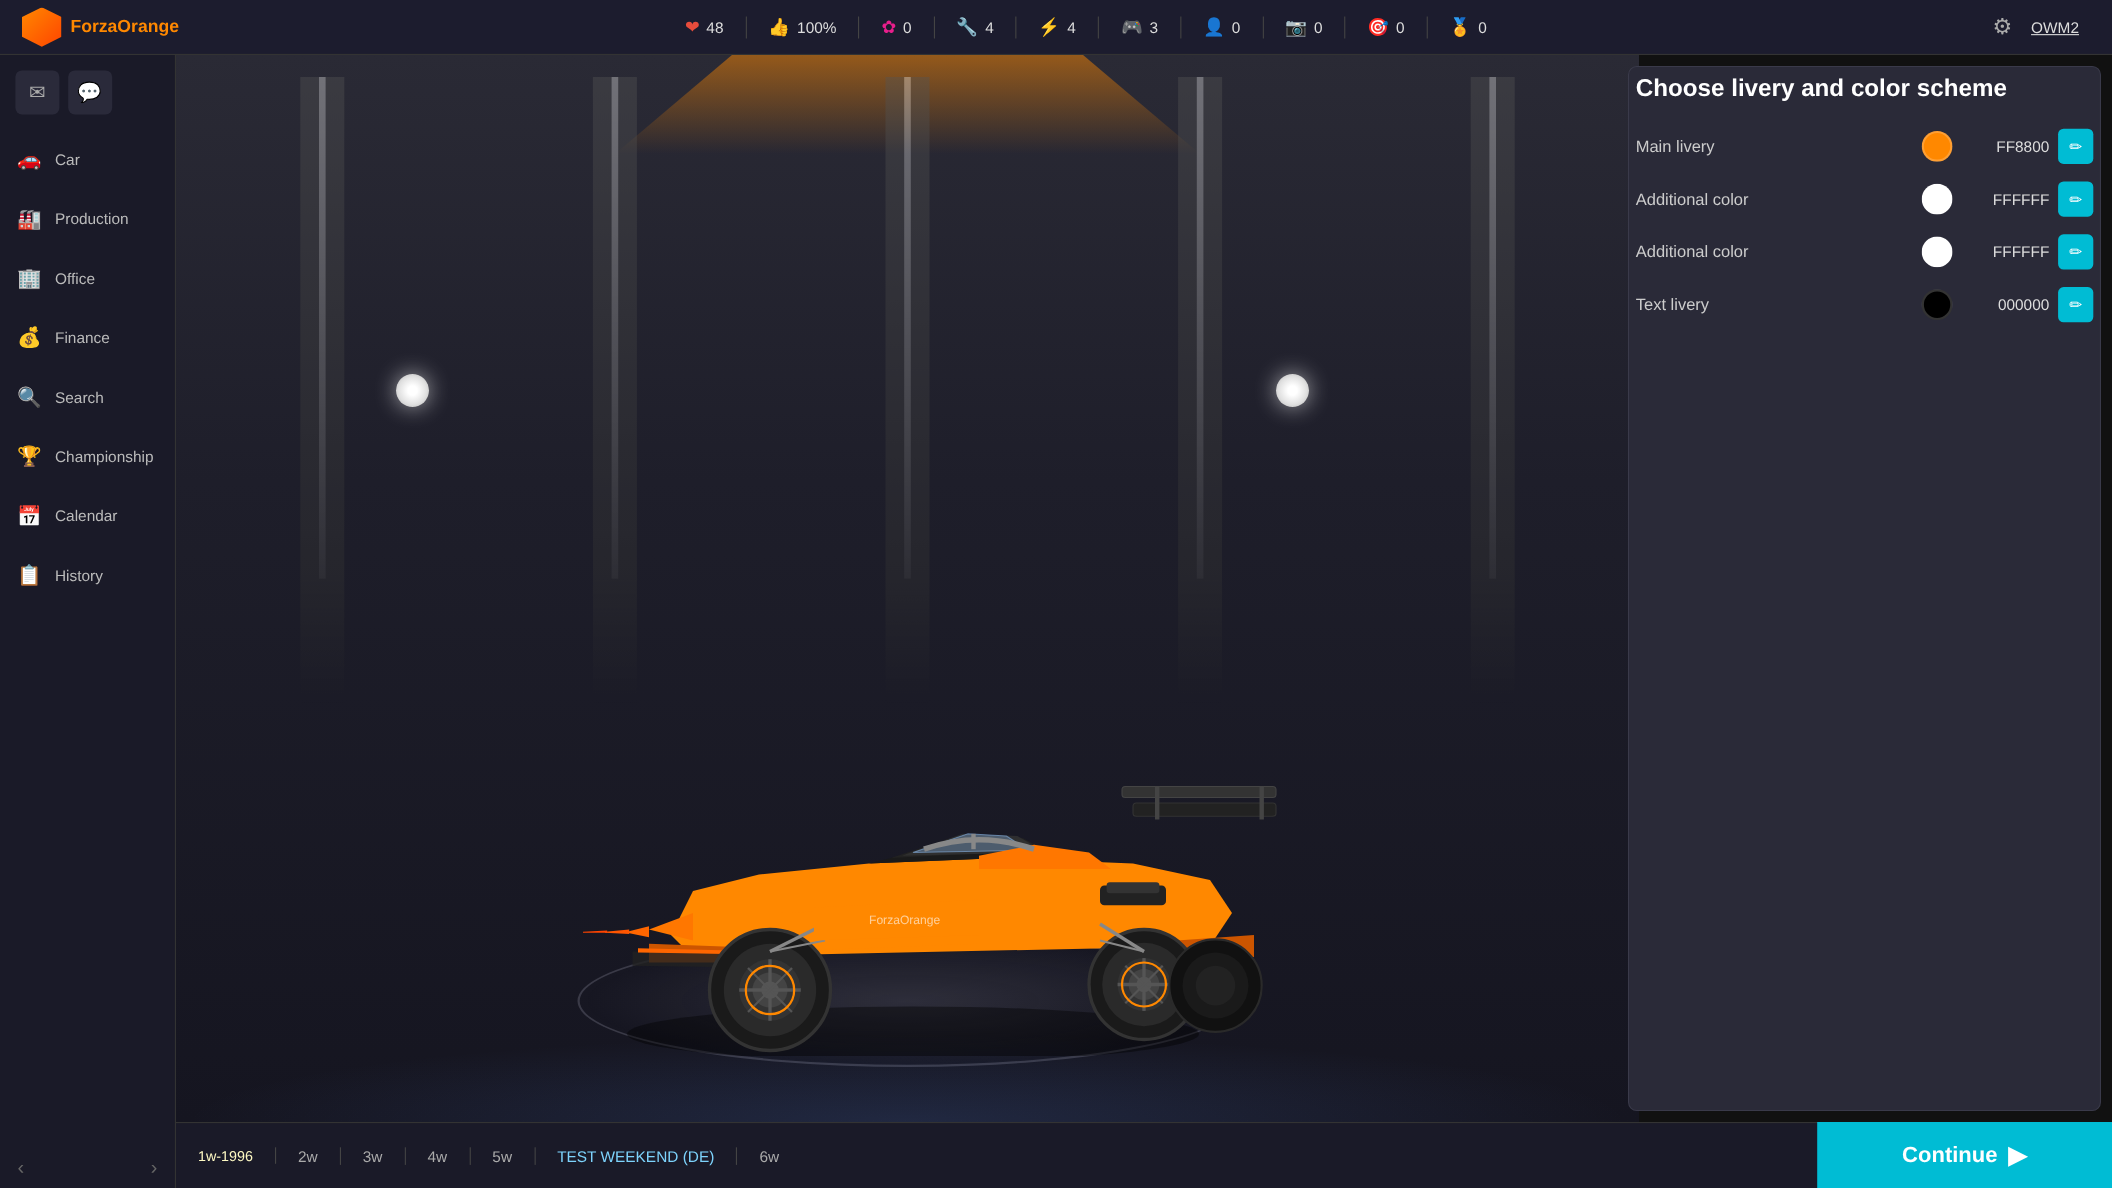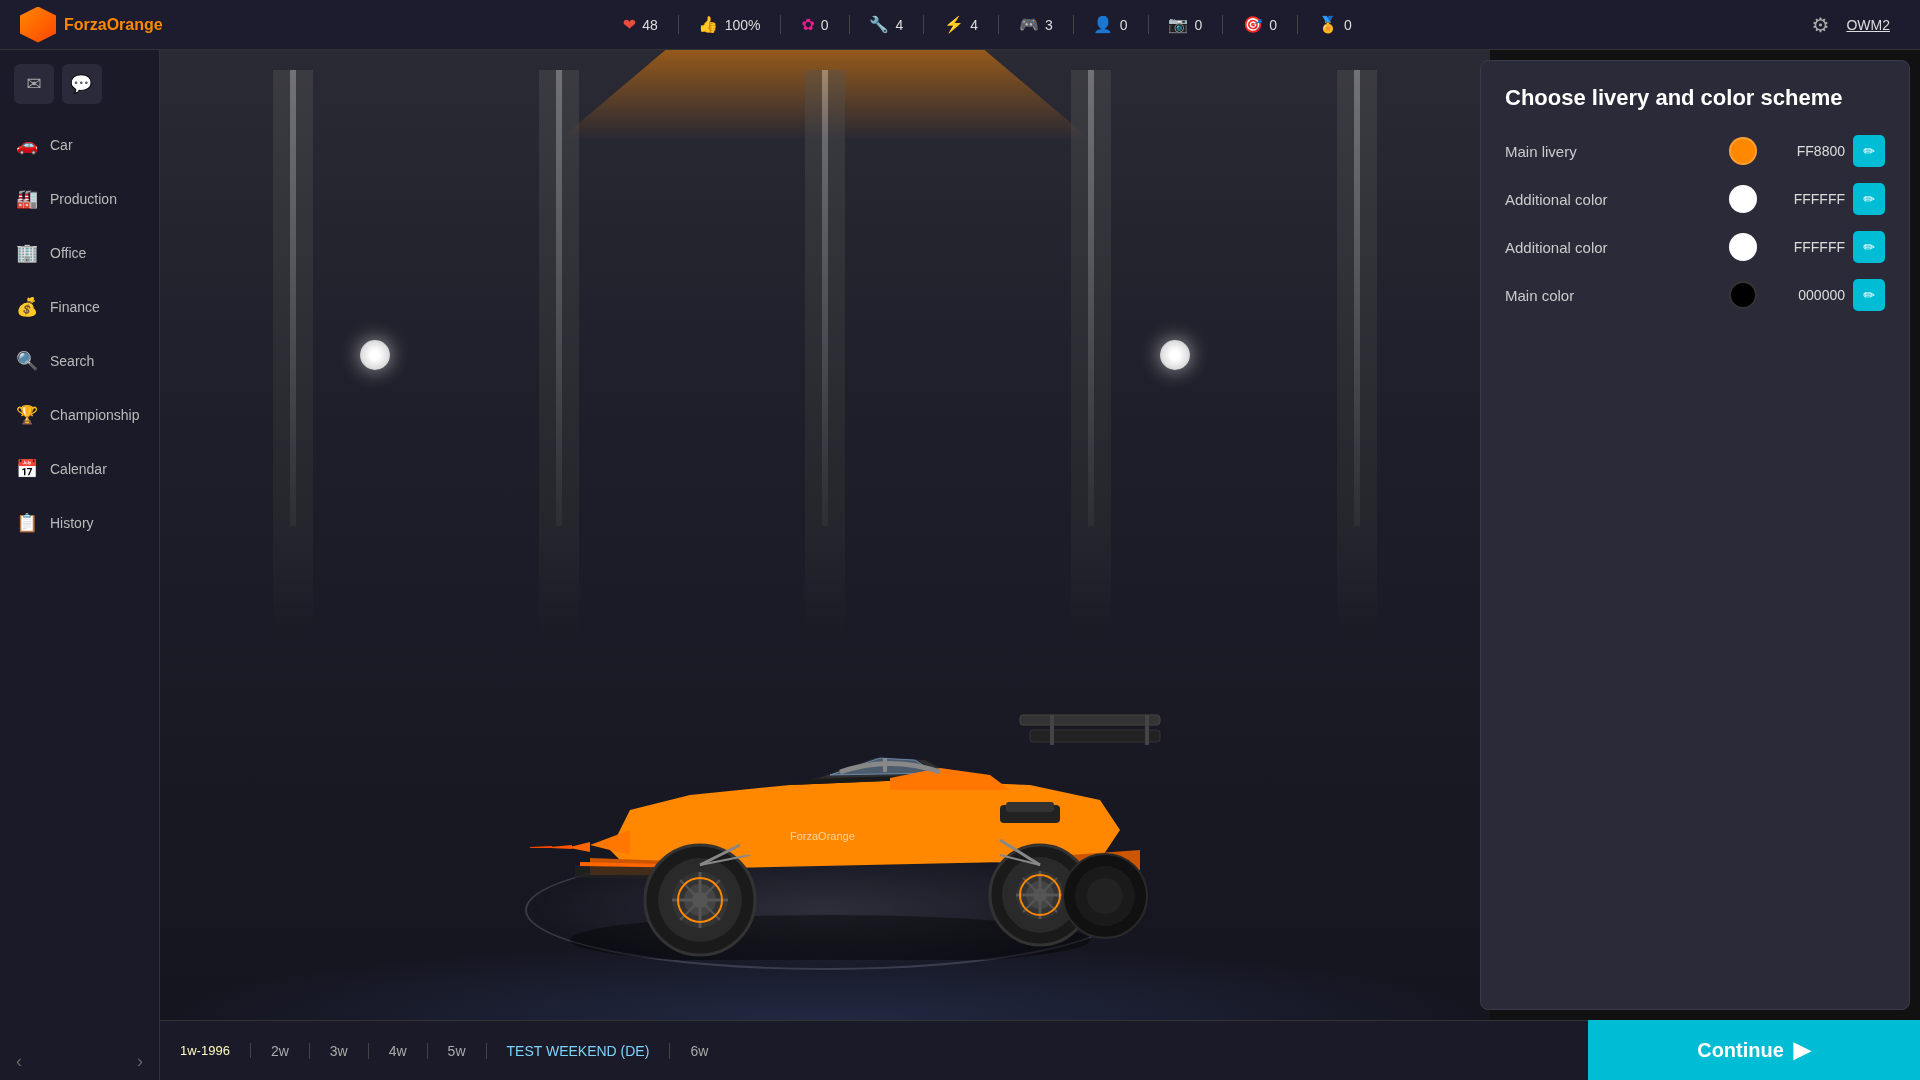--- a/index.html
+++ b/index.html
@@ -254,21 +254,21 @@
 
     
     #livery-panel {
       position: absolute;
       top: 10px;
       right: 10px;
       width: 430px;
       bottom: 70px;
       background: #2a2a38;
       border-radius: 8px;
-      padding: 24px;
+      padding: 6px;
       border: 1px solid #3a3a4a;
     }
     .panel-title {
       font-size: 22px;
       font-weight: bold;
       color: #fff;
       margin-bottom: 24px;
     }
     .panel-row {
       display: flex;
@@ -389,21 +389,21 @@
       font-size: 13px;
       padding-right: 20px;
       border-right: 1px solid #444;
     }
 
     
     #continue-btn {
       position: absolute;
       bottom: 0;
       right: 0;
-      width: 332px;
+      width: 268px;
       height: 60px;
       background: #00bcd4;
       border: none;
       color: #fff;
       font-size: 20px;
       font-weight: bold;
       cursor: pointer;
       display: flex;
       align-items: center;
       justify-content: center;
@@ -670,21 +670,21 @@
     </div>
         <div class="panel-row">
       <span class="panel-label">Additional color</span>
       <div class="panel-control">
         <div class="color-swatch" style="background:#FFFFFF"></div>
         <span class="color-hex">FFFFFF</span>
         <button class="color-edit-btn">✏</button>
       </div>
     </div>
         <div class="panel-row">
-      <span class="panel-label">Main color</span>
+      <span class="panel-label">Text livery</span>
       <div class="panel-control">
         <div class="color-swatch" style="background:#000000"></div>
         <span class="color-hex">000000</span>
         <button class="color-edit-btn">✏</button>
       </div>
     </div>
       </div>
   </div>
 
   <div id="timeline">

